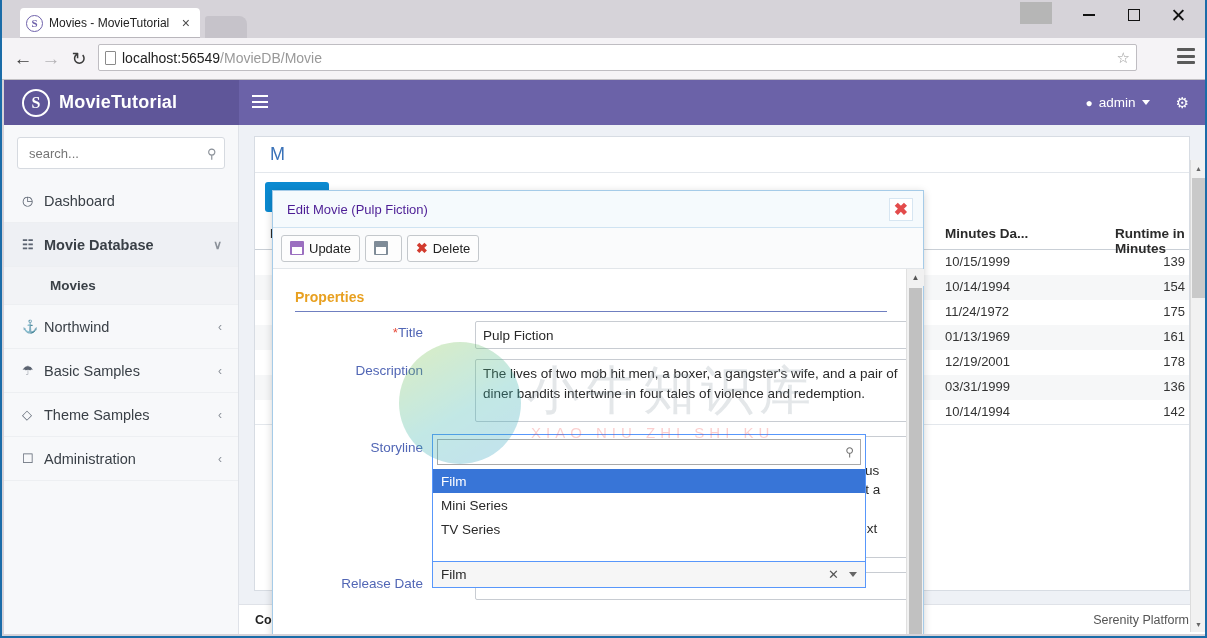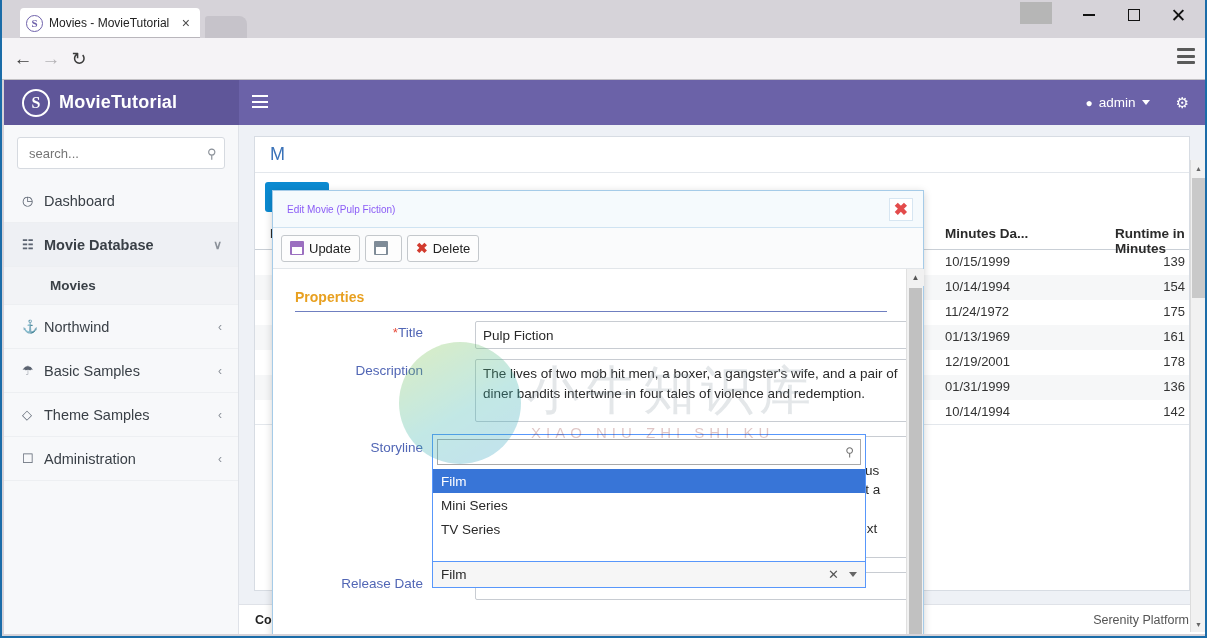--- a/index.html
+++ b/index.html
@@ -231,21 +231,21 @@
     width: 652px; height: 498px;
     background: #fff;
     border: 1px solid #a5cbe8;
     box-shadow: 0 2px 8px rgba(0,0,0,.18);
   }
   .dlg-header {
     height: 37px; background: #f5fafd;
     border-bottom: 1px solid #cfe3f2;
     display: flex; align-items: center; padding: 0 10px 0 14px;
   }
-  .dlg-title { font-size: 10px; color: #8b5cf6; flex: 1; }
+  .dlg-title { font-size: 13px; color: #4c1d95; flex: 1; }
   .dlg-close {
     color: #e34b4b; font-size: 17px; font-weight: bold; line-height: 1;
     padding: 2px 4px; border: 1px solid #d7e6f2; background: #fff;
   }
   .dlg-toolbar {
     height: 41px; background: #fafbfc;
     border-bottom: 1px solid #e2e6ea;
     display: flex; align-items: center; padding: 0 8px; gap: 5px;
   }
   .tb-btn {
@@ -378,21 +378,21 @@
     background: linear-gradient(150deg, #8dc63f 0%, #3eb5ac 55%, #3b9fc9 100%);
     opacity: .75;
   }
   .wm-cn {
     position: absolute; left: 128px; top: 14px;
     font-size: 52px; color: #8a9aa5; font-family: "DejaVu Sans", sans-serif;
     letter-spacing: 6px; opacity: .55; white-space: nowrap;
   }
   .wm-py {
     position: absolute; left: 132px; top: 82px;
-    font-size: 15px; color: #7f1d1d; letter-spacing: 5px; opacity: .6;
+    font-size: 15px; color: #ef4444; letter-spacing: 5px; opacity: .6;
     white-space: nowrap;
   }
 </style>
 </head>
 <body>
 
 <div id="browser">
 
   <div class="chrome-topband">
     <div class="tabstrip">
@@ -414,20 +414,25 @@
       <div class="win-btn">
           <span class="win-glyph-close">✕</span>
         </div>
     </div>
   </div>
 
   <div class="toolbar">
     <div class="nav-btn" id="nav-back">←</div>
     <div class="nav-btn" id="nav-fwd">→</div>
     <div class="nav-btn" id="nav-reload">↻</div>
+    <div class="urlbar">
+      <span class="page-icon"></span>
+      <span class="url-text"><b>localhost:56549</b><span>/MovieDB/Movie</span></span>
+      <span class="star">☆</span>
+    </div>
     <div class="chrome-menu">
         <span></span>
         <span></span>
         <span></span>
       </div>
   </div>
 
   <div id="viewport">
 
     <div class="app-topbar">
@@ -518,21 +523,21 @@
     </div>
     <div class="grid-row odd" style="top:245px">
       <span class="cell-date">01/13/1969</span>
       <span class="cell-rt">161</span>
     </div>
     <div class="grid-row" style="top:270px">
       <span class="cell-date">12/19/2001</span>
       <span class="cell-rt">178</span>
     </div>
     <div class="grid-row odd" style="top:295px">
-      <span class="cell-date">01/31/1999</span>
+      <span class="cell-date">03/31/1999</span>
       <span class="cell-rt">136</span>
     </div>
     <div class="grid-row" style="top:320px;border-bottom:1px solid #e3e7ec">
       <span class="cell-date">10/14/1994</span>
       <span class="cell-rt">142</span>
     </div>
 
     <div class="page-footer">
       <span class="copy"><b>Copyright (c) 2015.</b><span> All rights reserved.</span></span>
       <span class="platform">Serenity Platform</span>

